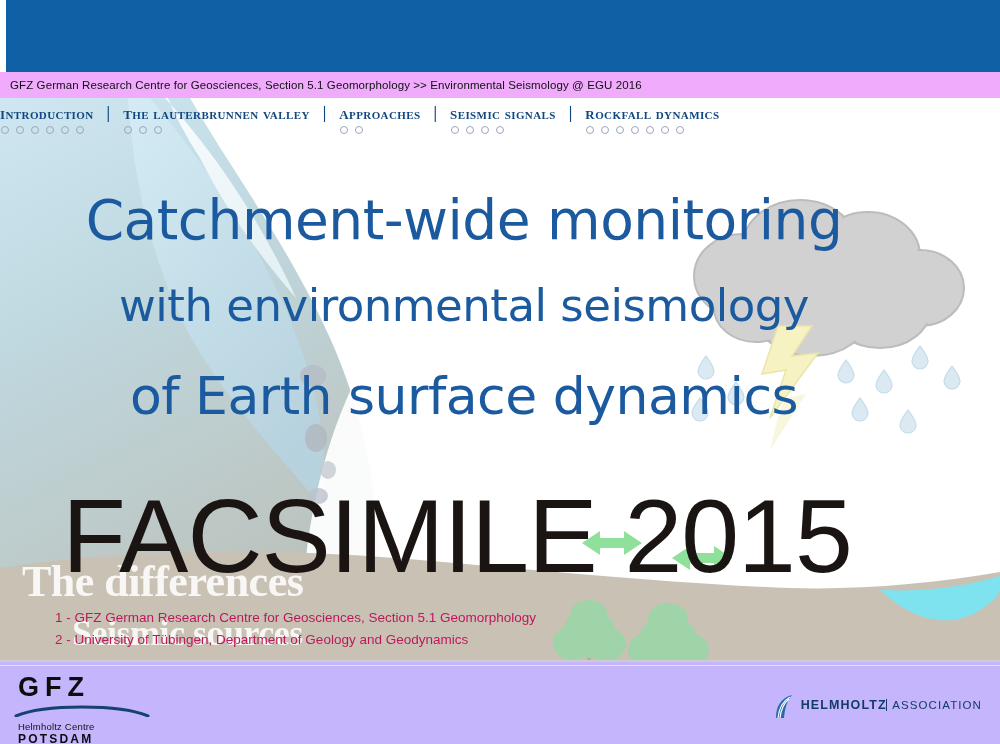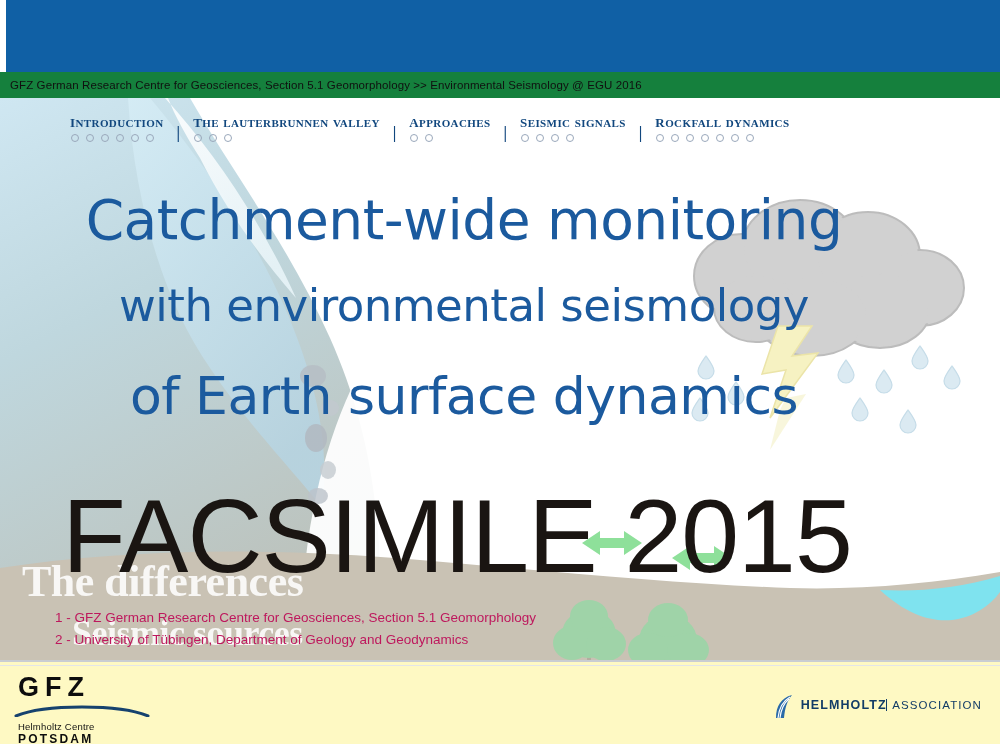--- a/index.html
+++ b/index.html
@@ -33,42 +33,41 @@
     left: 0; top: 0;
     width: 6px; height: 72px;
     background: #ffffff;
   }
 
   
   .breadcrumb-strip {
     position: absolute;
     left: 0; top: 72px;
     width: 1000px; height: 26px;
-    background: #15803d;
+    background: #f0abfc;
     z-index: 40;
     display: flex;
     align-items: center;
   }
   .breadcrumb-text {
     font-size: 11.5px;
     color: #101010;
     padding-left: 10px;
     letter-spacing: 0.1px;
     white-space: nowrap;
   }
 
   
   .navbar {
     position: absolute;
     left: 0; top: 98px;
     width: 1000px; height: 44px;
     z-index: 35;
     display: flex;
-    align-items: flex-end;
-    padding-left: 70px;
+    align-items: flex-start;
     padding-top: 6px;
   }
   .nav-group { position: relative; }
   .nav-label {
     font-family: "Liberation Serif", serif;
     font-weight: bold;
     font-size: 15.5px;
     color: #11477e;
     font-variant: small-caps;
     text-transform: lowercase;
@@ -169,21 +168,21 @@
     color: #be185d;
     line-height: 22px;
     white-space: nowrap;
   }
 
   
   .footer {
     position: absolute;
     left: 0; top: 660px;
     width: 1000px; height: 84px;
-    background: #fef9c3;
+    background: #c4b5fd;
     z-index: 45;
     border-top: 2px solid #c9cdd2;
   }
   .footer-rule {
     position: absolute;
     left: 0; top: 3px;
     width: 1000px; height: 1px;
     background: #e3e5e8;
   }
 

